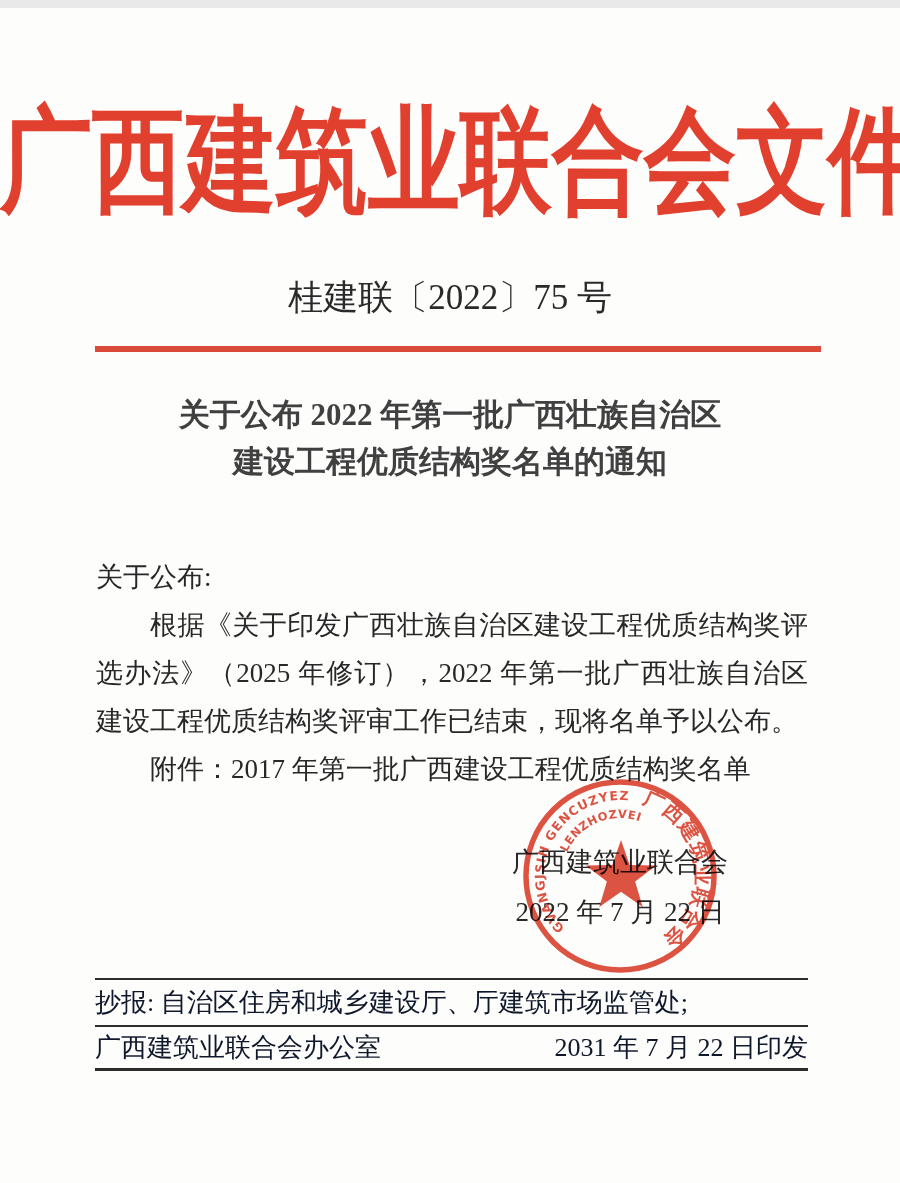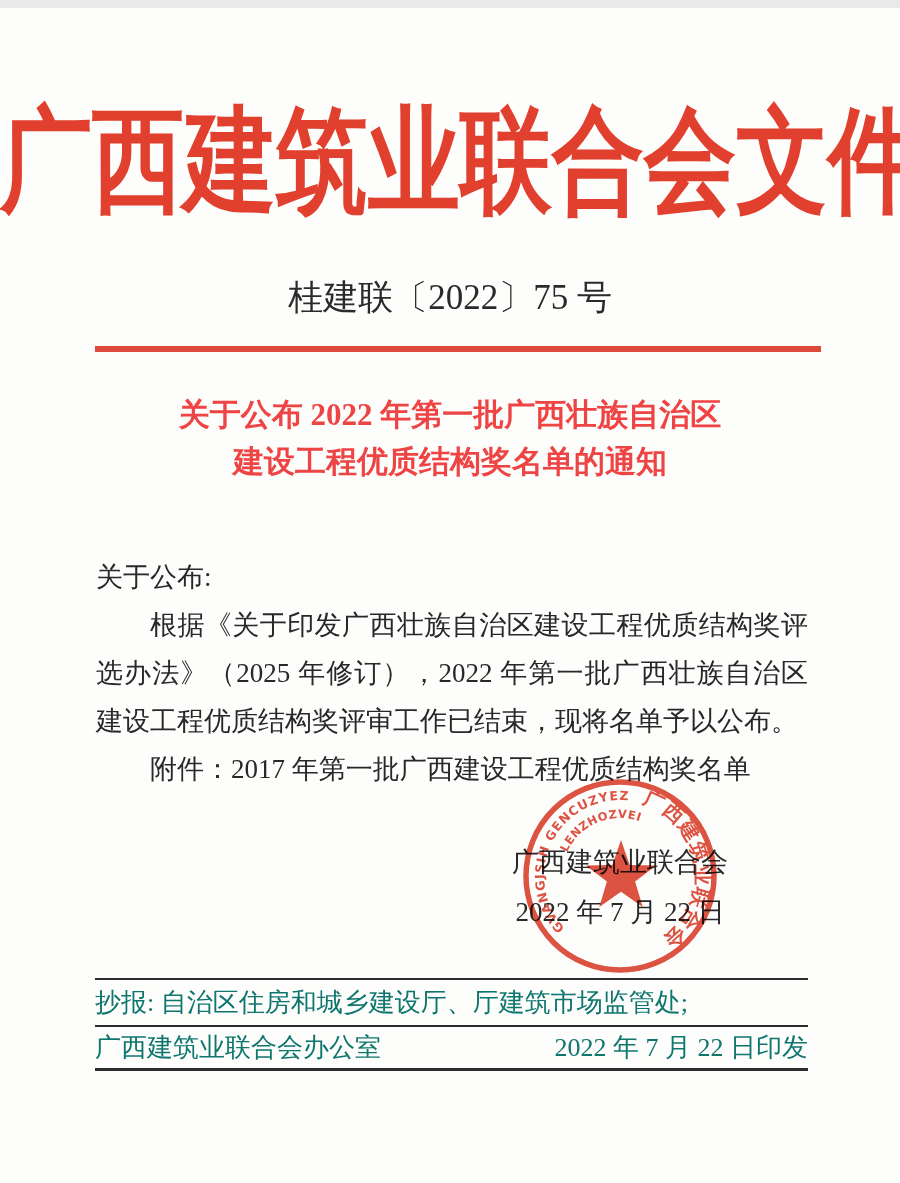--- a/index.html
+++ b/index.html
@@ -40,21 +40,21 @@
     width: 726px; height: 6px;
     background: #db4a3a;
   }
   .doc-title {
     position: absolute;
     top: 383px; left: 0; width: 100%;
     text-align: center;
     font-size: 31px;
     font-weight: bold;
     line-height: 47px;
-    color: #ef4444;
+    color: #404040;
   }
   .body-block {
     position: absolute;
     top: 545px; left: 96px;
     width: 712px;
     font-size: 27px;
     line-height: 48px;
     color: #282828;
   }
   .body-block .para {
@@ -91,21 +91,21 @@
   }
   .seal .arc-cjk {
     font-family: "Liberation Serif", "DejaVu Serif", serif;
     font-weight: bold;
   }
   .footer {
     position: absolute;
     top: 970px; left: 95px;
     width: 713px;
     font-size: 26px;
-    color: #0f766e;
+    color: #0f172a;
   }
   .footer .rules-top { border-top: 2px solid #2c2c2c; padding-top: 4px; }
   .footer .cc-line { line-height: 38px; white-space: nowrap; }
   .footer .office-row {
     border-top: 2px solid #2c2c2c;
     border-bottom: 3px solid #2c2c2c;
     margin-top: 3px;
     display: flex;
     justify-content: space-between;
     align-items: center;
@@ -158,17 +158,17 @@
       <textPath href="#arcCjk" startOffset="2">广西建筑业联合会</textPath>
     </text>
   </svg>
 
   <div class="footer">
     <div class="rules-top">
       <div class="cc-line">抄报: 自治区住房和城乡建设厅、厅建筑市场监管处;</div>
     </div>
     <div class="office-row">
       <span>广西建筑业联合会办公室</span>
-      <span>2022 年 7 月 22 日印发</span>
+      <span>2031 年 7 月 22 日印发</span>
     </div>
   </div>
 
 </div>
 
 </body></html>

